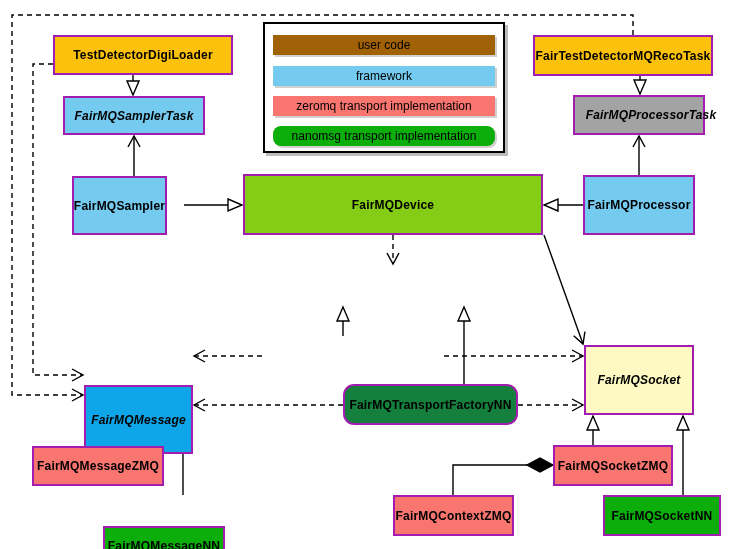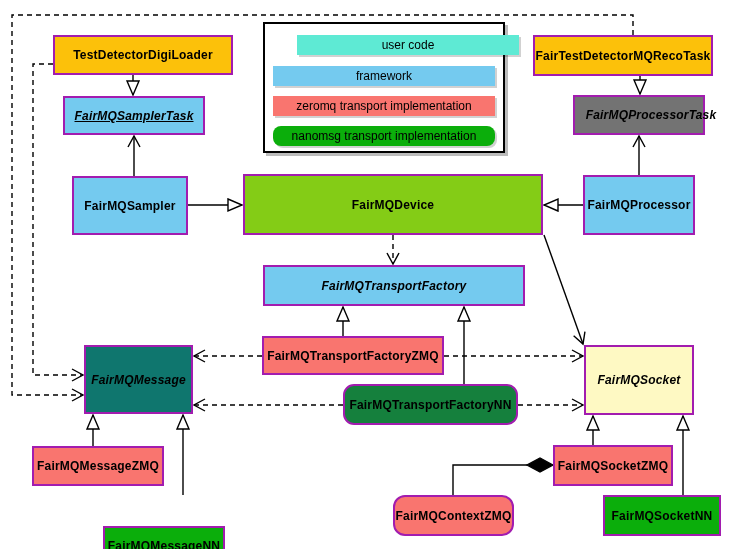--- a/index.html
+++ b/index.html
@@ -15,21 +15,21 @@
           box-shadow:3px 3px 0 #bcbcbc;}
   .legend .bar{position:absolute;left:8px;width:222px;height:20px;
                display:flex;align-items:center;justify-content:center;
                font-size:12px;color:#000;box-shadow:2px 2px 0 rgba(0,0,0,.18);}
   .bar-0{top:11px}.bar-1{top:42px}.bar-2{top:72px}.bar-3{top:102px}
   
   #n-0{left:53px;top:35px;width:180px;height:40px}
   #n-1{left:533px;top:35px;width:180px;height:41px}
   #n-2{left:63px;top:96px;width:142px;height:39px}
   #n-3{left:573px;top:95px;width:132px;height:40px}
-  #n-4{left:72px;top:176px;width:116px;height:59px}
+  #n-4{left:72px;top:176px;width:95px;height:59px}
   #n-5{left:243px;top:174px;width:300px;height:61px}
   #n-6{left:583px;top:175px;width:112px;height:60px}
   #n-7{left:263px;top:265px;width:262px;height:41px}
   #n-8{left:262px;top:336px;width:182px;height:39px}
   #n-9{left:343px;top:384px;width:175px;height:41px}
   #n-10{left:84px;top:345px;width:109px;height:69px}
   #n-11{left:584px;top:345px;width:110px;height:70px}
   #n-12{left:32px;top:446px;width:132px;height:40px}
   #n-13{left:103px;top:495px;width:122px;height:40px}
   #n-14{left:393px;top:495px;width:121px;height:41px}
@@ -76,77 +76,71 @@
         <path d="M444,356 L583,356" marker-end="url(#vee)"></path>
         <path d="M518,405 L583,405" marker-end="url(#vee)"></path>
       </g>
 
       <path d="M453,495 L453,465 L527,465"></path>
       <polygon points="553,465 540,458 527,465 540,472" fill="#000000" stroke="#000000"></polygon>
     </g>
   </svg>
 
   <div class="legend">
-    <div class="bar bar-0" style="background-color: #5eead4; margin-left: 24px;">
+    <div class="bar bar-0" style="background-color: #a16207;">
       <span>user code</span>
     </div>
     <div class="bar bar-1" style="background-color: rgb(116, 202, 239);">
       <span>framework</span>
     </div>
     <div class="bar bar-2" style="background-color: rgb(249, 117, 111); text-align: center;">
       <span>zeromq transport implementation</span>
     </div>
     <div class="bar bar-3" style="background-color: rgb(11, 174, 11); border-radius: 8px;">
       <span>nanomsg transport implementation</span>
     </div>
   </div>
 
   <div class="node" id="n-0" style="background-color: rgb(252, 193, 10);">
     <span>TestDetectorDigiLoader</span>
     </div>
   <div class="node" id="n-1" style="background-color: rgb(252, 193, 10);">
     <span>FairTestDetectorMQRecoTask</span>
     </div>
-  <div class="node abstract" id="n-2" style="background-color: rgb(116, 202, 239); text-decoration: underline;">
+  <div class="node abstract" id="n-2" style="background-color: rgb(116, 202, 239);">
     <span>FairMQSamplerTask</span>
     </div>
-  <div class="node abstract" id="n-3" style="background-color: #737373; padding-left: 24px;">
+  <div class="node abstract" id="n-3" style="background-color: #a3a3a3; padding-left: 24px;">
     <span>FairMQProcessorTask</span>
     </div>
   <div class="node" id="n-4" style="background-color: rgb(116, 202, 239);">
     <span>FairMQSampler</span>
     </div>
   <div class="node" id="n-5" style="background-color: #84cc16;">
     <span>FairMQDevice</span>
     </div>
   <div class="node" id="n-6" style="background-color: rgb(116, 202, 239);">
     <span>FairMQProcessor</span>
     </div>
-  <div class="node abstract" id="n-7" style="background-color: rgb(116, 202, 239);">
-    <span>FairMQTransportFactory</span>
-    </div>
-  <div class="node" id="n-8" style="background-color: rgb(249, 117, 111);">
-    <span>FairMQTransportFactoryZMQ</span>
-    </div>
   <div class="node" id="n-9" style="background-color: #15803d; border-radius: 11px;">
     <span>FairMQTransportFactoryNN</span>
     </div>
-  <div class="node abstract" id="n-10" style="background-color: #0f766e;">
+  <div class="node abstract" id="n-10" style="background-color: #0ea5e9; margin-top: 40px;">
     <span>FairMQMessage</span>
     </div>
   <div class="node abstract" id="n-11" style="background-color: #fef9c3; font-style: italic;">
     <span>FairMQSocket</span>
     </div>
   <div class="node" id="n-12" style="background-color: rgb(249, 117, 111);">
     <span>FairMQMessageZMQ</span>
     </div>
   <div class="node" id="n-13" style="background-color: rgb(11, 174, 11); margin-top: 31px;">
     <span>FairMQMessageNN</span>
     </div>
-  <div class="node" id="n-14" style="background-color: rgb(249, 117, 111); border-radius: 12px;">
+  <div class="node" id="n-14" style="background-color: rgb(249, 117, 111);">
     <span>FairMQContextZMQ</span>
     </div>
   <div class="node" id="n-15" style="background-color: rgb(249, 117, 111);">
     <span>FairMQSocketZMQ</span>
     </div>
   <div class="node" id="n-16" style="background-color: rgb(11, 174, 11);">
     <span>FairMQSocketNN</span>
     </div>
 
 </div>

